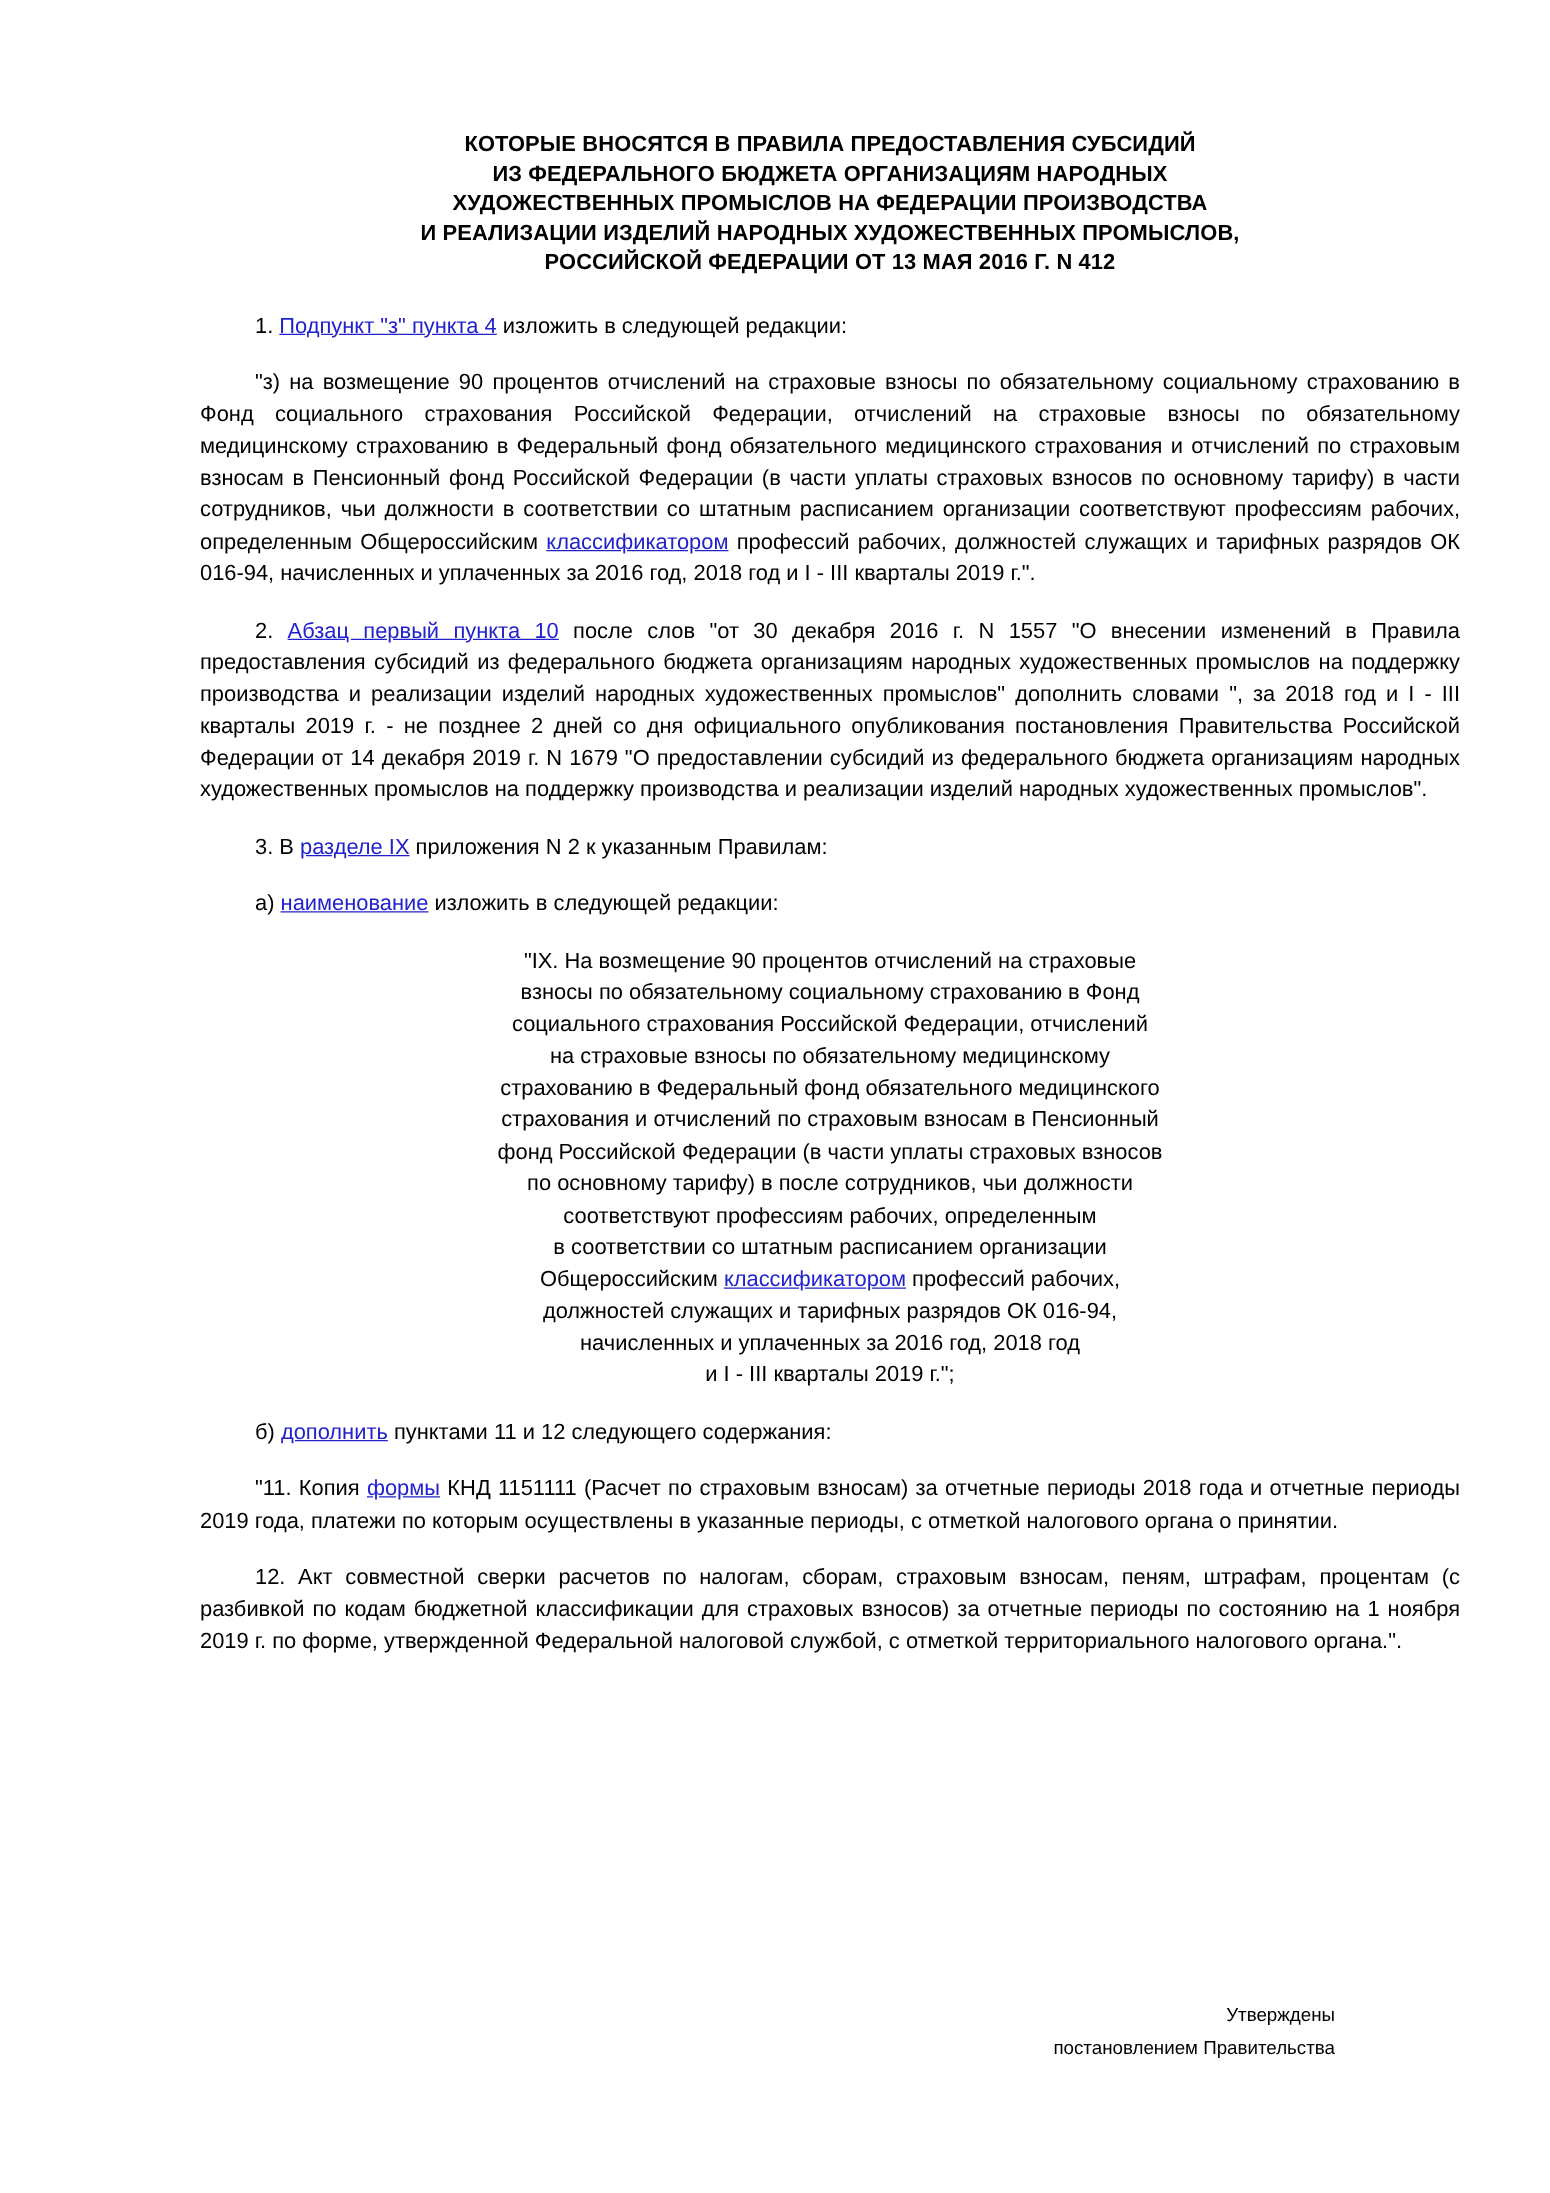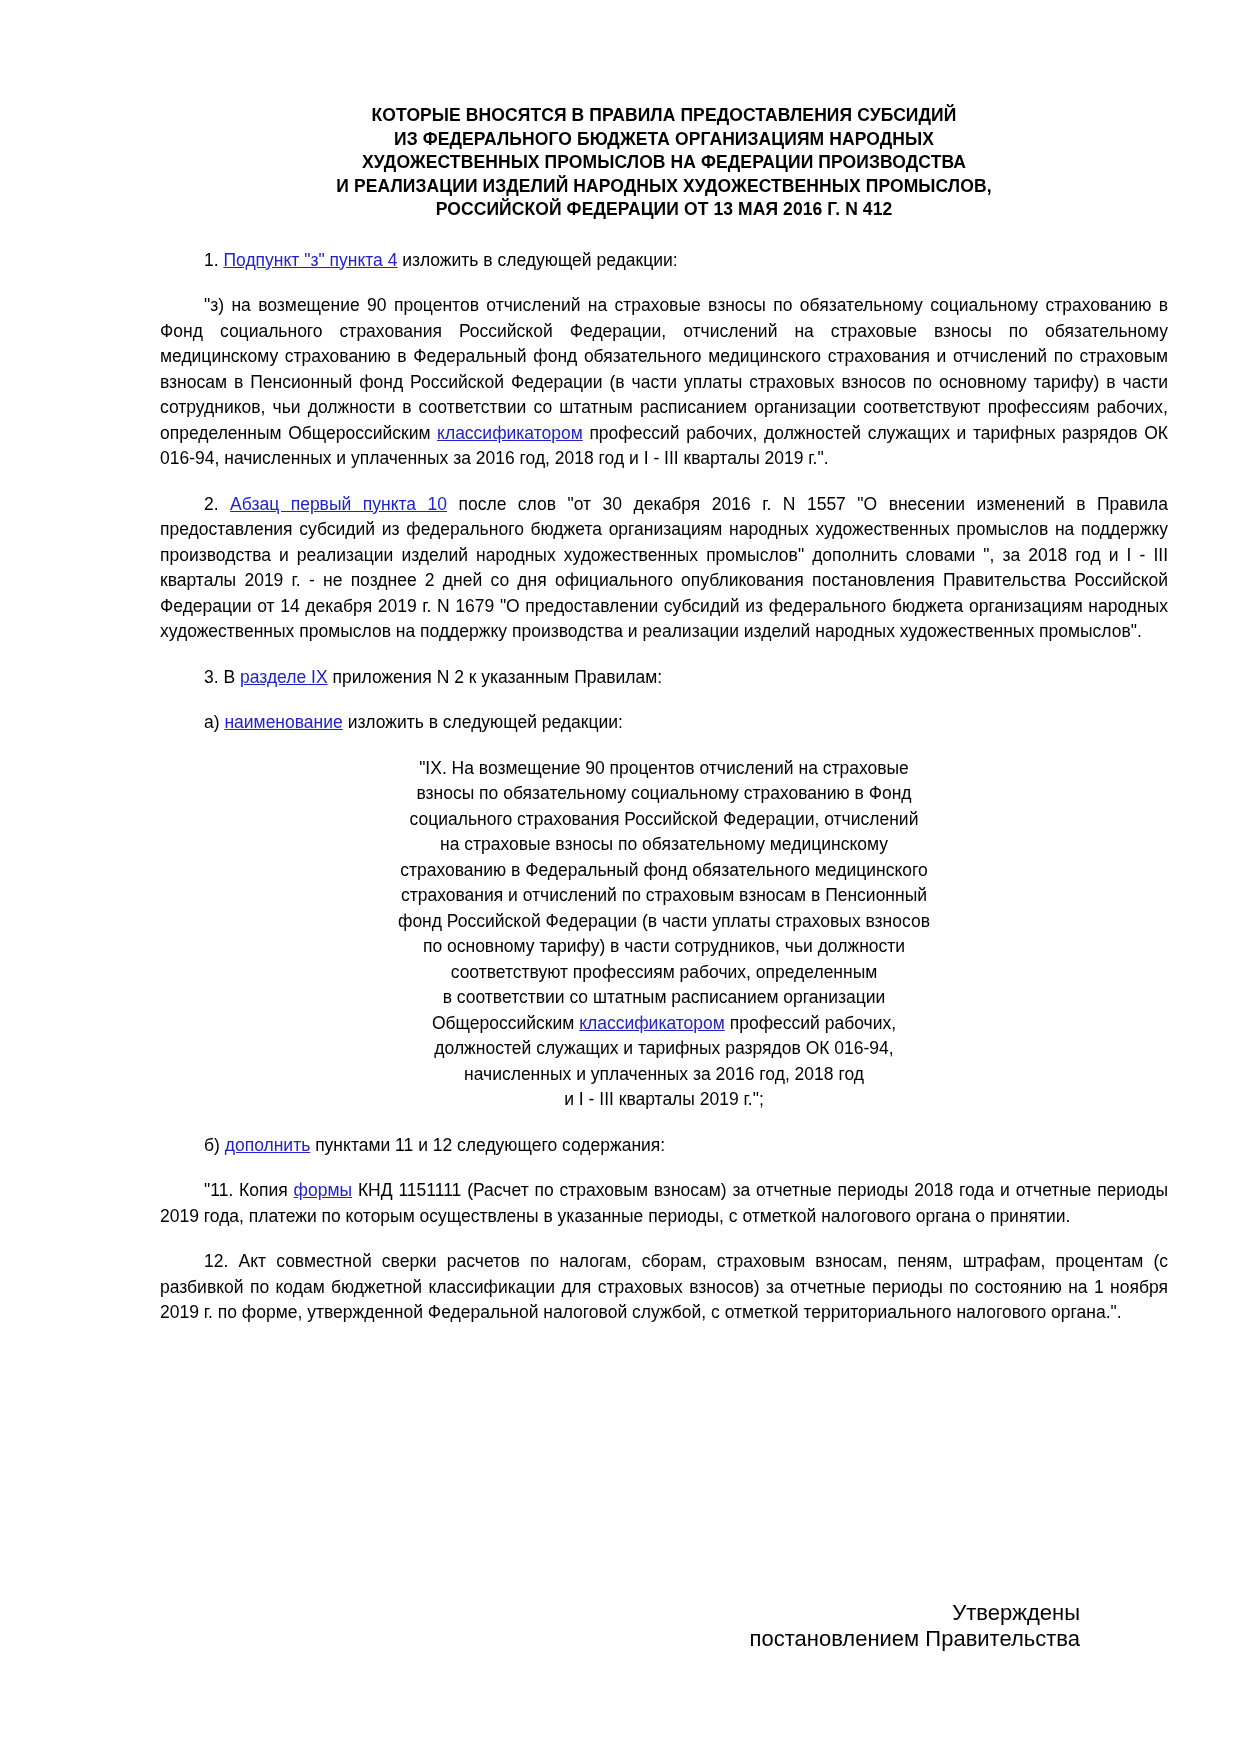--- a/index.html
+++ b/index.html
@@ -52,24 +52,24 @@
   }
   .centered-block .cline {
     display: block;
     white-space: nowrap;
   }
   .lnk {
     color: #2222cc;
   }
   .footer-block {
     position: absolute;
-    right: 160px;
+    right: 172px;
     top: 1600px;
     text-align: left;
-    font-size: 22px;
+    font-size: 15px;
     line-height: 25.5px;
   }
   .footer-block .fline {
     display: block;
     white-space: nowrap;
     text-align: right;
   }
 </style>
 </head>
 <body>
@@ -95,21 +95,21 @@
   <p class="para"><span>а) </span><a class="lnk" href="#">наименование</a><span> изложить в следующей редакции:</span></p>
 
   <div class="centered-block">
     <span class="cline">"IX. На возмещение 90 процентов отчислений на страховые</span>
     <span class="cline">взносы по обязательному социальному страхованию в Фонд</span>
     <span class="cline">социального страхования Российской Федерации, отчислений</span>
     <span class="cline">на страховые взносы по обязательному медицинскому</span>
     <span class="cline">страхованию в Федеральный фонд обязательного медицинского</span>
     <span class="cline">страхования и отчислений по страховым взносам в Пенсионный</span>
     <span class="cline">фонд Российской Федерации (в части уплаты страховых взносов</span>
-    <span class="cline">по основному тарифу) в части сотрудников, чьи должности</span>
+    <span class="cline">по основному тарифу) в после сотрудников, чьи должности</span>
     <span class="cline">соответствуют профессиям рабочих, определенным</span>
     <span class="cline">в соответствии со штатным расписанием организации</span>
     <span class="cline"><span>Общероссийским </span><a class="lnk" href="#">классификатором</a><span> профессий рабочих,</span></span>
     <span class="cline">должностей служащих и тарифных разрядов ОК 016-94,</span>
     <span class="cline">начисленных и уплаченных за 2016 год, 2018 год</span>
     <span class="cline">и I - III кварталы 2019 г.";</span>
   </div>
 
   <p class="para"><span>б) </span><a class="lnk" href="#">дополнить</a><span> пунктами 11 и 12 следующего содержания:</span></p>
 

